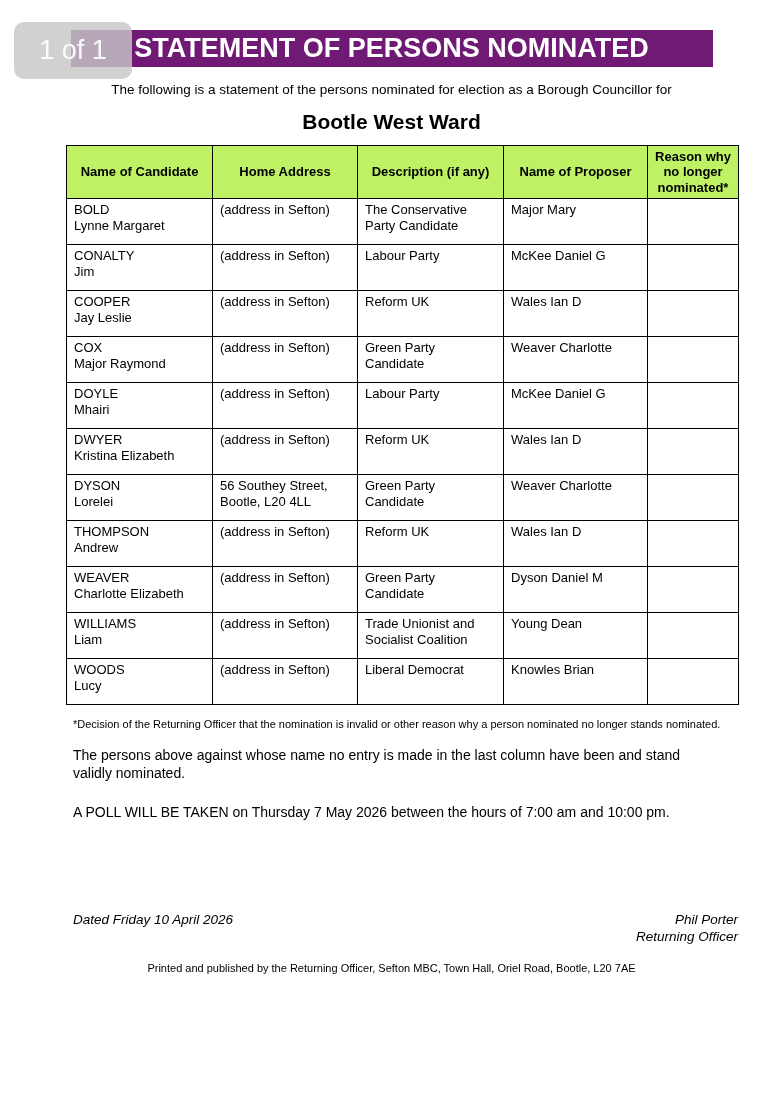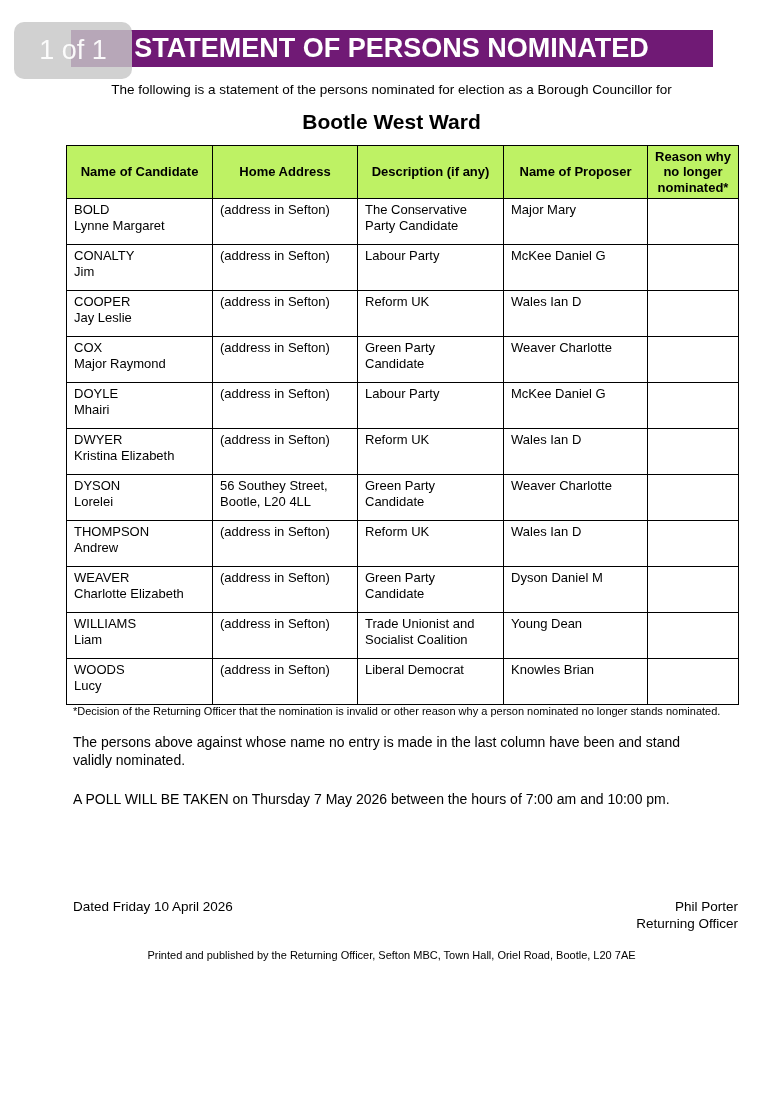--- a/index.html
+++ b/index.html
@@ -58,32 +58,33 @@
     line-height:1.18;
     font-size:13px;
   }
   .doc-table td {
     vertical-align:top;
     padding:3px 7px;
     line-height:1.22;
   }
   .doc-table tr.data-row { height:46px; }
 
-  .footnote { margin-top:0; padding-left:7px; font-size:11px; }
+  .footnote { margin-top:13px; padding-left:7px; font-size:11px; }
   .para     { margin:0; margin-top:17px; padding-left:7px; font-size:14px; line-height:1.28; max-width:630px; }
   .para.poll{ margin-top:21px; }
 
   .footer-row {
     margin-top:90px;
     padding-left:7px;
     display:flex;
     justify-content:space-between;
     align-items:flex-start;
     font-size:13.5px;
     line-height:1.25;
+    font-style:italic;
   }
   .officer-block { text-align:right; }
   .printed {
     margin-top:17px;
     text-align:center;
     font-size:11px;
     width:100%;
   }
 </style>
 </head>

